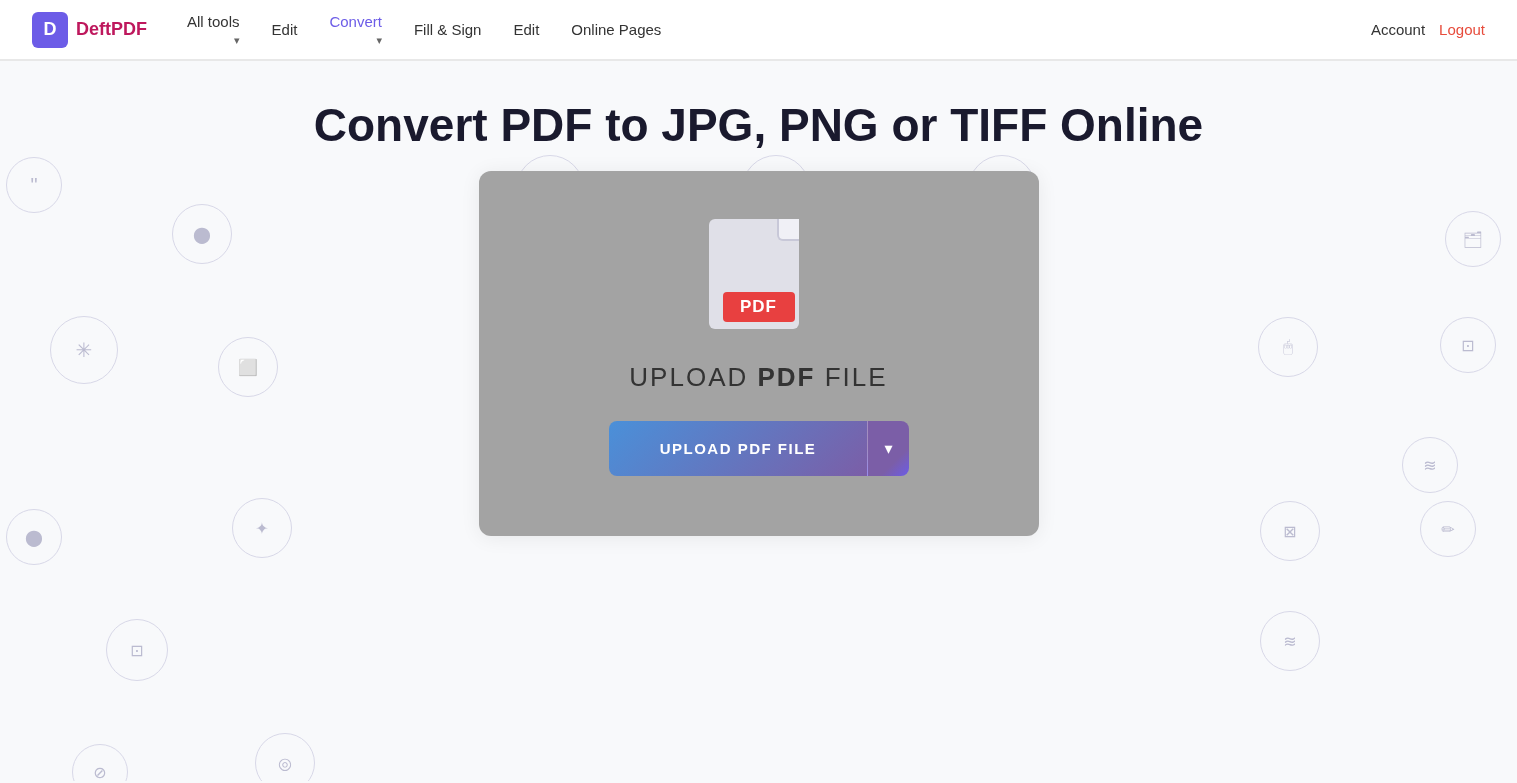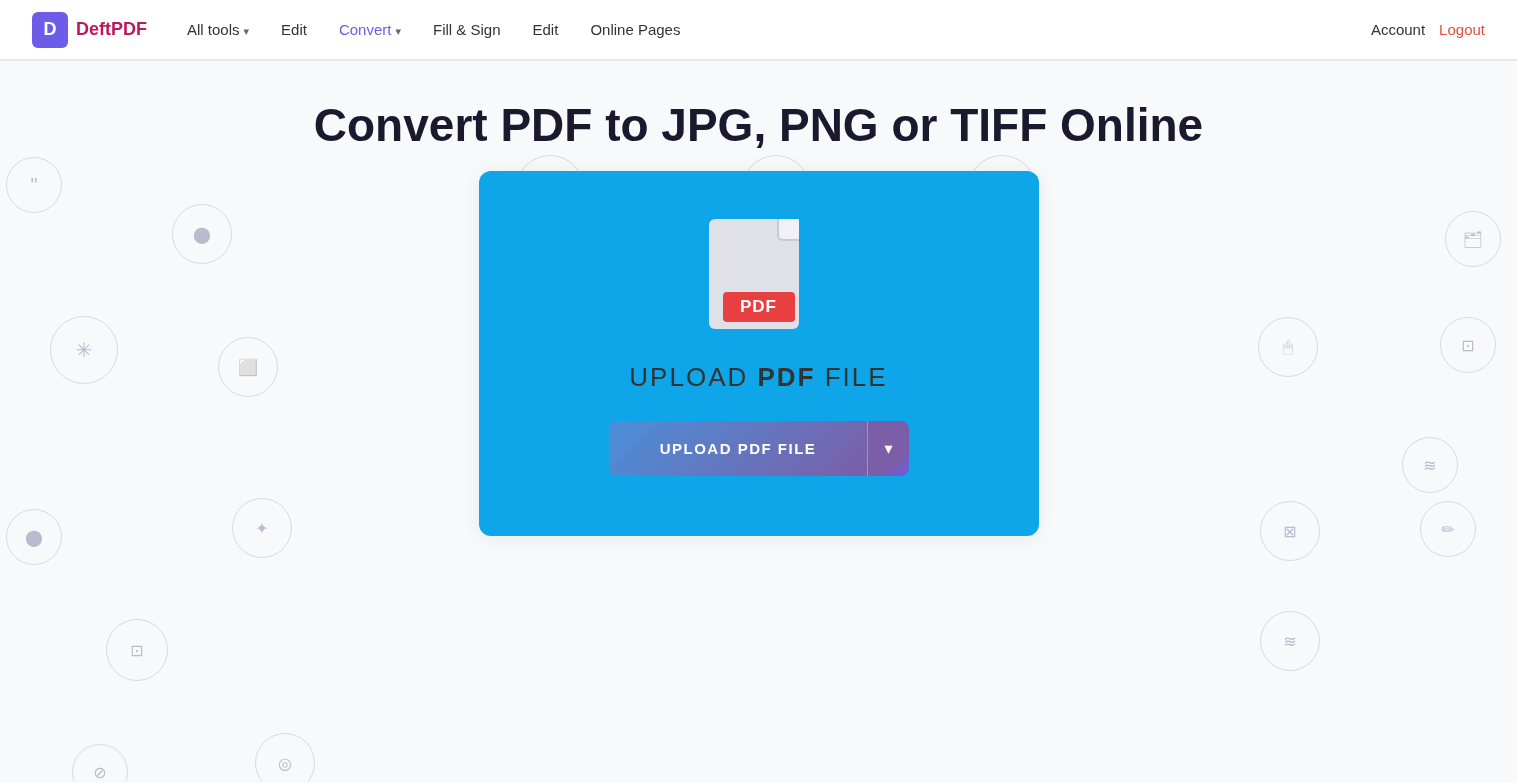--- a/index.html
+++ b/index.html
@@ -29,20 +29,21 @@
       border-radius: 6px;
       display: flex; align-items: center; justify-content: center;
       color: #fff; font-weight: 900; font-size: 18px;
     }
     .logo-text { font-size: 18px; font-weight: 700; color: #be185d; }
     .nav-links { display: flex; align-items: center; gap: 32px; flex: 1; }
     .nav-item {
       font-size: 15px; color: #333; cursor: pointer;
       display: flex; align-items: flex-end; gap: 4px;
       text-decoration: none;
+      flex-direction: column;
     }
     .nav-item.active { color: #6c5ce7; }
     .nav-item .chevron { font-size: 11px; color: #666; }
     .nav-right { display: flex; align-items: center; }
     .nav-right a { font-size: 15px; color: #333; cursor: pointer; text-decoration: none; }
     .nav-divider { height: 1px; background: #e8e8e8; }
 
     
     .main {
       position: relative;
@@ -78,21 +79,21 @@
     }
     .hero-subtitle {
       font-size: 20px;
       color: #555;
       font-weight: 400;
       margin-bottom: 40px;
     }
 
     
     .upload-card {
-      background: #0ea5e9;
+      background: #a3a3a3;
       border-radius: 12px;
       width: 560px;
       margin: 0 auto;
       padding: 48px 40px 60px;
       box-shadow: 0 2px 20px rgba(0,0,0,0.07);
       display: flex;
       flex-direction: column;
       align-items: center;
     }
 

